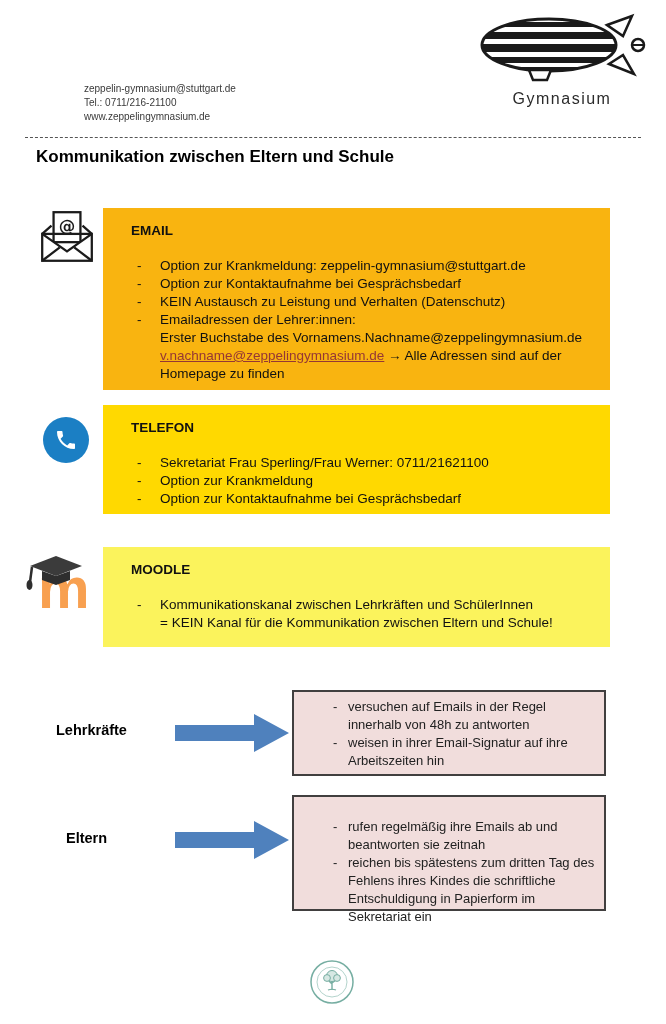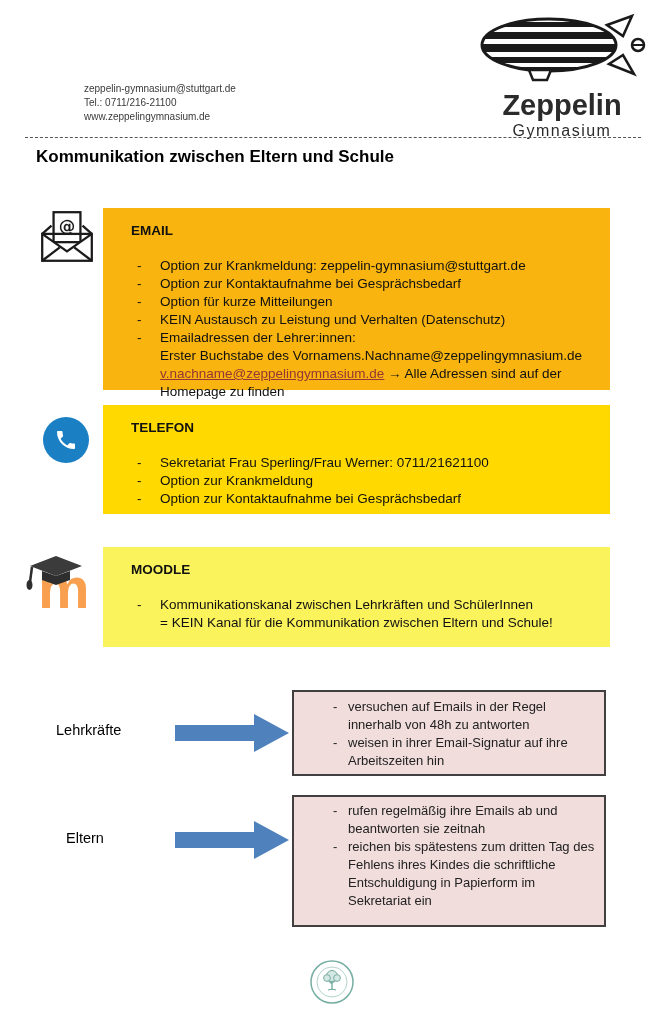--- a/index.html
+++ b/index.html
@@ -42,29 +42,29 @@
 
   
   .icon-slot{position:absolute;}
   #email-icon{left:36px;top:206px;}
   #phone-icon{left:42px;top:416px;}
   #moodle-icon{left:28px;top:552px;width:76px;height:72px;}
   #moodle-icon .m{position:absolute;left:10px;top:4px;font-size:58px;font-weight:bold;color:var(--moodle-orange);line-height:64px;}
   #moodle-icon svg{position:absolute;left:-4px;top:-2px;}
 
   
-  .role-label{position:absolute;font-size:14.5px;font-weight:normal;color:#000;}
+  .role-label{position:absolute;font-size:14.5px;font-weight:bold;color:#000;}
   #label-lehrkraefte{left:56px;top:722px;}
   #label-eltern{left:66px;top:830px;}
   .arrow{position:absolute;left:175px;}
   #arrow-lehrkraefte{top:714px;}
   #arrow-eltern{top:821px;}
   .role-box{position:absolute;left:292px;width:314px;background:var(--role-bg);border:2px solid var(--role-border);font-size:13px;line-height:18px;color:#222;}
   #box-lehrkraefte{top:690px;height:86px;padding:6px 6px 0 54px;}
-  #box-eltern{top:795px;height:132px;padding:5px 6px 0 54px;}
+  #box-eltern{top:795px;height:116px;padding:21px 6px 0 54px;}
   .role-box ul{list-style:none;}
   .role-box li{position:relative;}
   .role-box li::before{content:"-";position:absolute;left:-15px;top:0;}
 
   
   #seal{position:absolute;left:309px;top:959px;opacity:.85;}
 </style>
 </head>
 <body>
 
@@ -92,21 +92,20 @@
           <rect x="0" y="55" width="145" height="5" fill="#1a1a1a"></rect>
         </g>
         <ellipse cx="72" cy="33" rx="67" ry="26" fill="none" stroke="#1a1a1a" stroke-width="3"></ellipse>
         <path d="M130,13 L155,4 L146,24 Z" fill="#fff" stroke="#1a1a1a" stroke-width="2.5"></path>
         <path d="M132,52 L157,62 L146,43 Z" fill="#fff" stroke="#1a1a1a" stroke-width="2.5"></path>
         <circle cx="161" cy="33" r="6" fill="none" stroke="#1a1a1a" stroke-width="2.5"></circle>
         <line x1="155" y1="33" x2="167" y2="33" stroke="#1a1a1a" stroke-width="2"></line>
         <path d="M52,58 L74,58 L70,68 L56,68 Z" fill="#fff" stroke="#1a1a1a" stroke-width="2.5"></path>
       </svg>
     </span>
-    <div class="l1">Zeppelin</div>
     <div class="l2">Gymnasium</div>
   </div>
 
   <div class="rule"></div>
 
   <h1>Kommunikation zwischen Eltern und Schule</h1>
 
   <div class="icon-slot" id="email-icon">
     <svg width="62" height="62" viewBox="0 0 60 60">
       <rect x="17" y="6" width="26" height="29" fill="#fff" stroke="#1b1b1b" stroke-width="2.2"></rect>
@@ -116,21 +115,20 @@
       <path d="M6,27 L30,44 L54,27" fill="none" stroke="#1b1b1b" stroke-width="2.2"></path>
       <path d="M6,53 L23,40 M54,53 L37,40" fill="none" stroke="#1b1b1b" stroke-width="2.2"></path>
       <path d="M6,27 L15,19 M54,27 L45,19" fill="none" stroke="#1b1b1b" stroke-width="2.2"></path>
     </svg>
   </div>
   <div class="cbox" id="email-box">
     <div class="head">EMAIL</div>
     <ul>
       <li>Option zur Krankmeldung: zeppelin-gymnasium@stuttgart.de</li>
       <li>Option zur Kontaktaufnahme bei Gesprächsbedarf</li>
-      <li>Option für kurze Mitteilungen</li>
       <li>KEIN Austausch zu Leistung und Verhalten (Datenschutz)</li>
       <li>Emailadressen der Lehrer:innen:</li>
     </ul>
     <div class="cont">Erster Buchstabe des Vornamens.Nachname@zeppelingymnasium.de</div>
     <div class="cont"><a class="maillink" href="#">v.nachname@zeppelingymnasium.de</a><span> → Alle Adressen sind auf der Homepage zu finden</span></div>
   </div>
 
   <div class="icon-slot" id="phone-icon">
     <svg width="48" height="48" viewBox="0 0 48 48">
       <circle cx="24" cy="24" r="23" fill="#1B7FC4"></circle>

